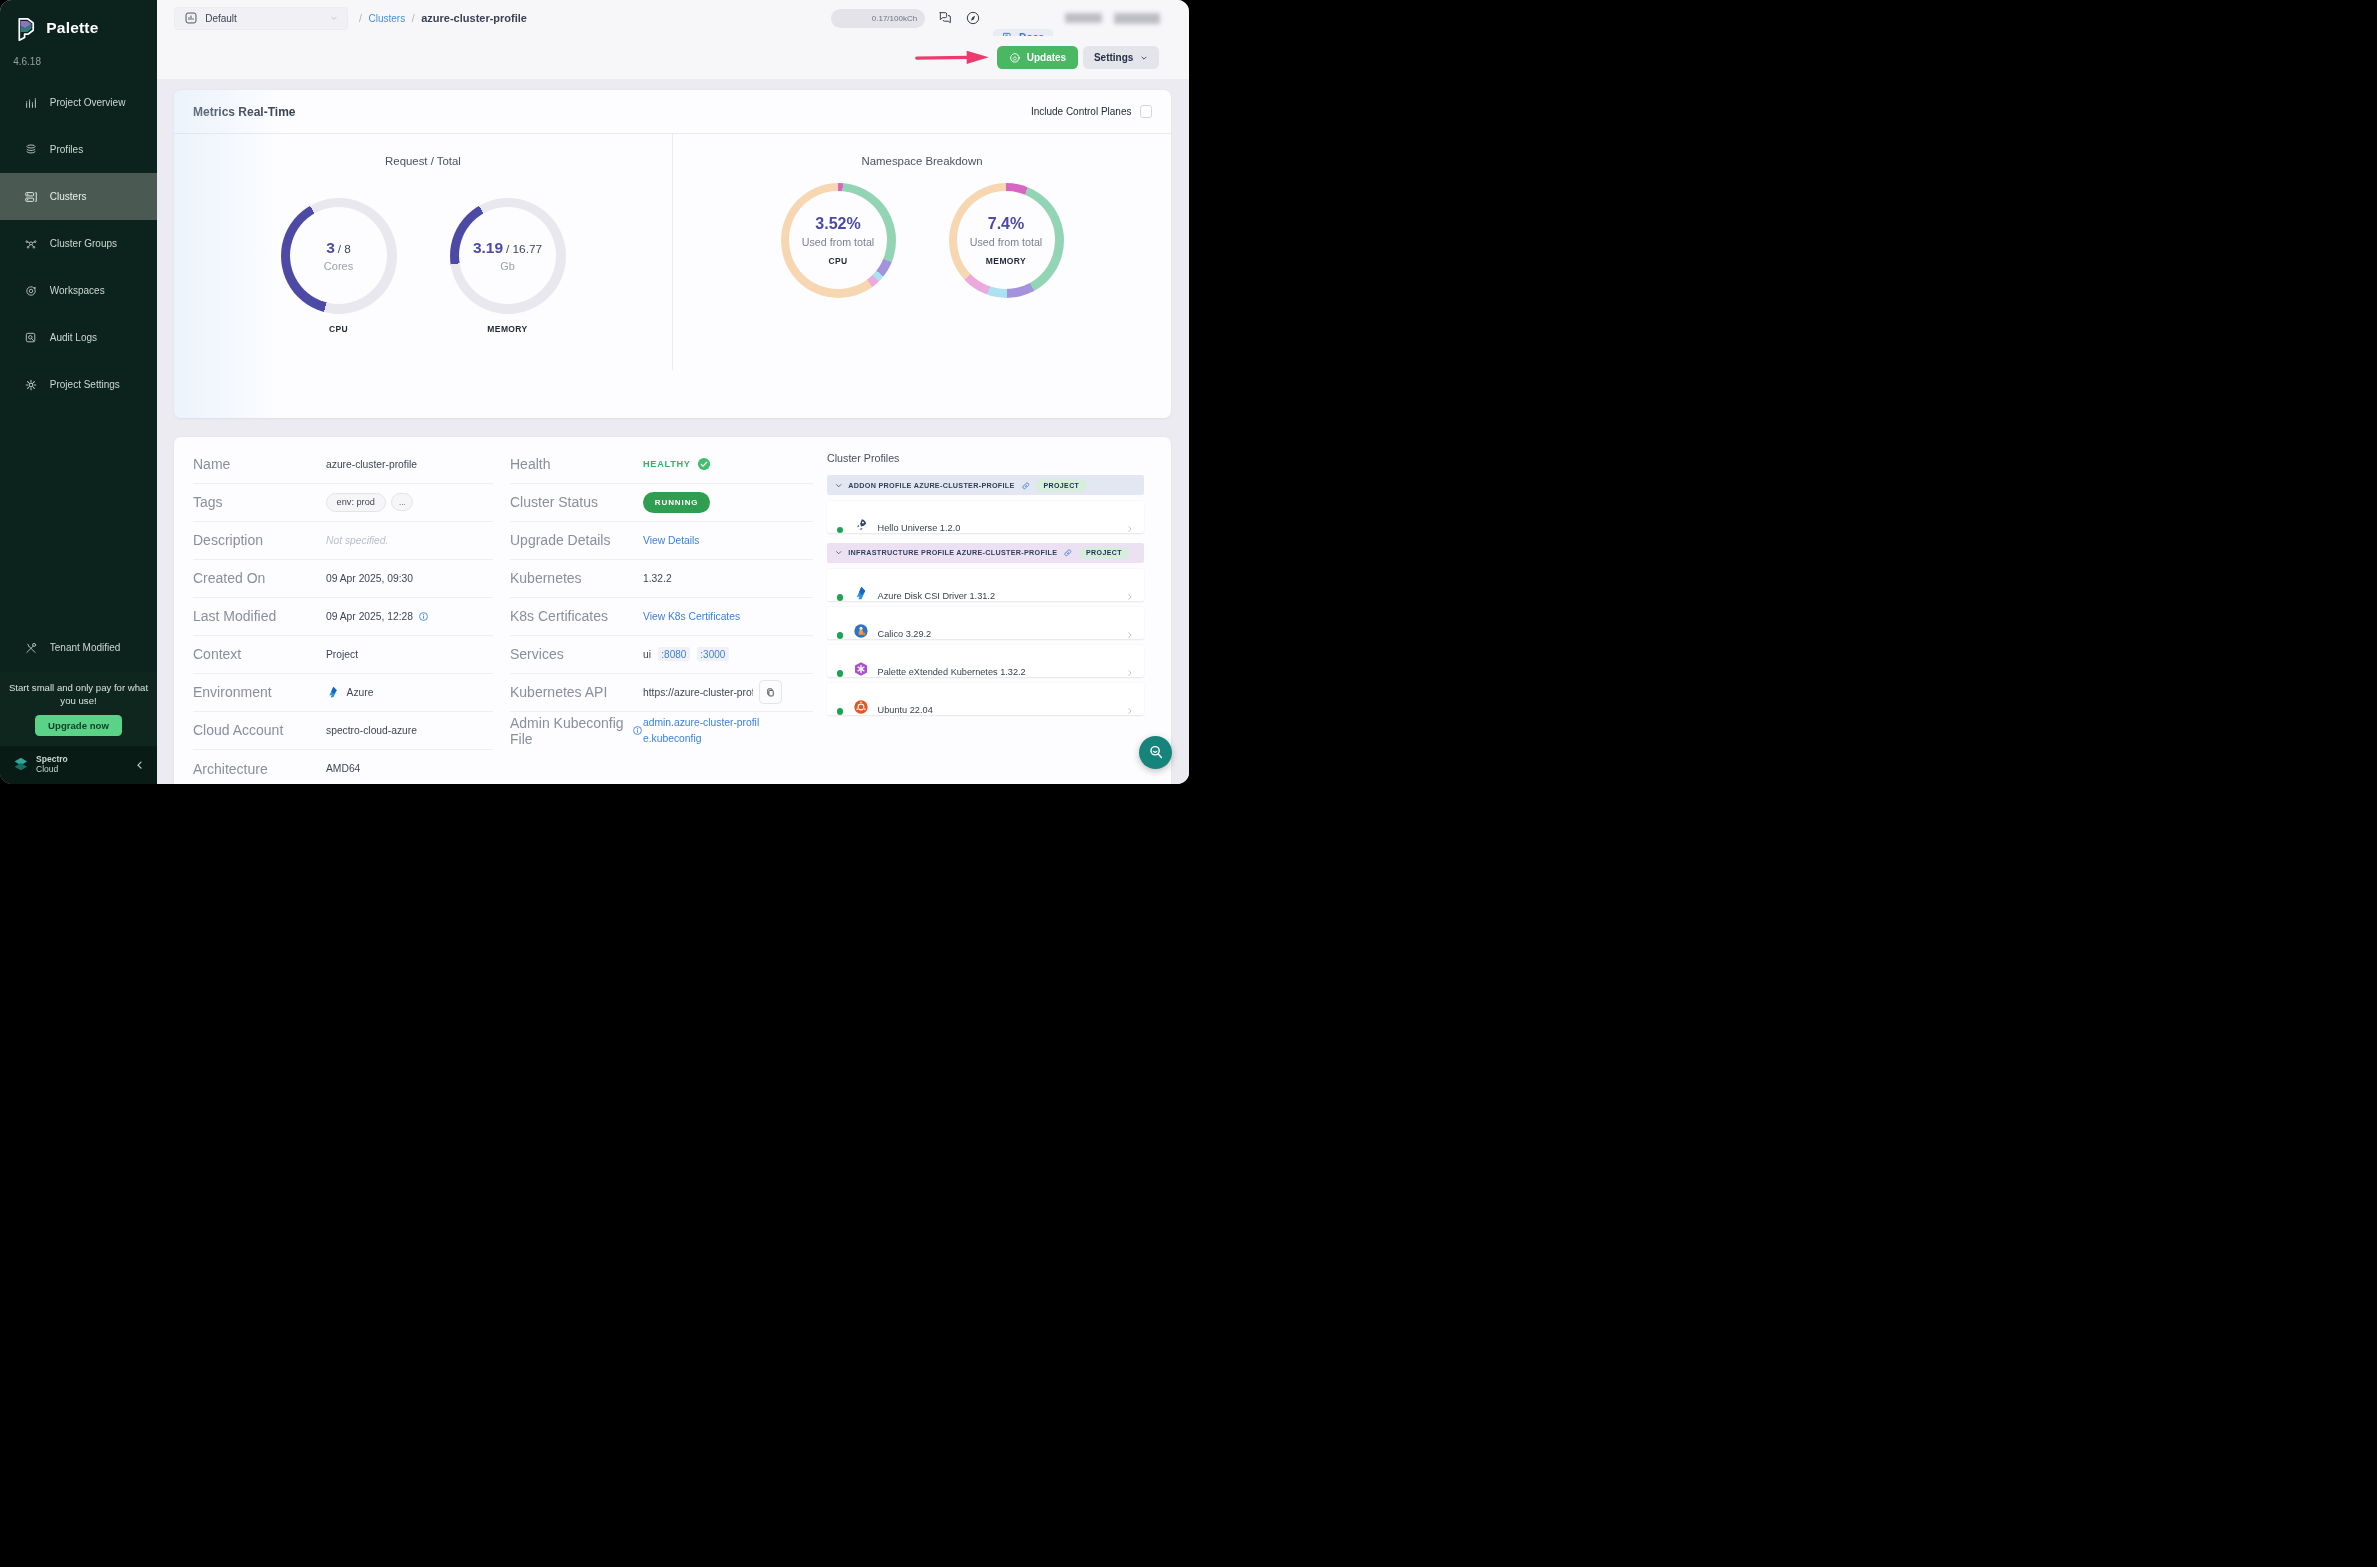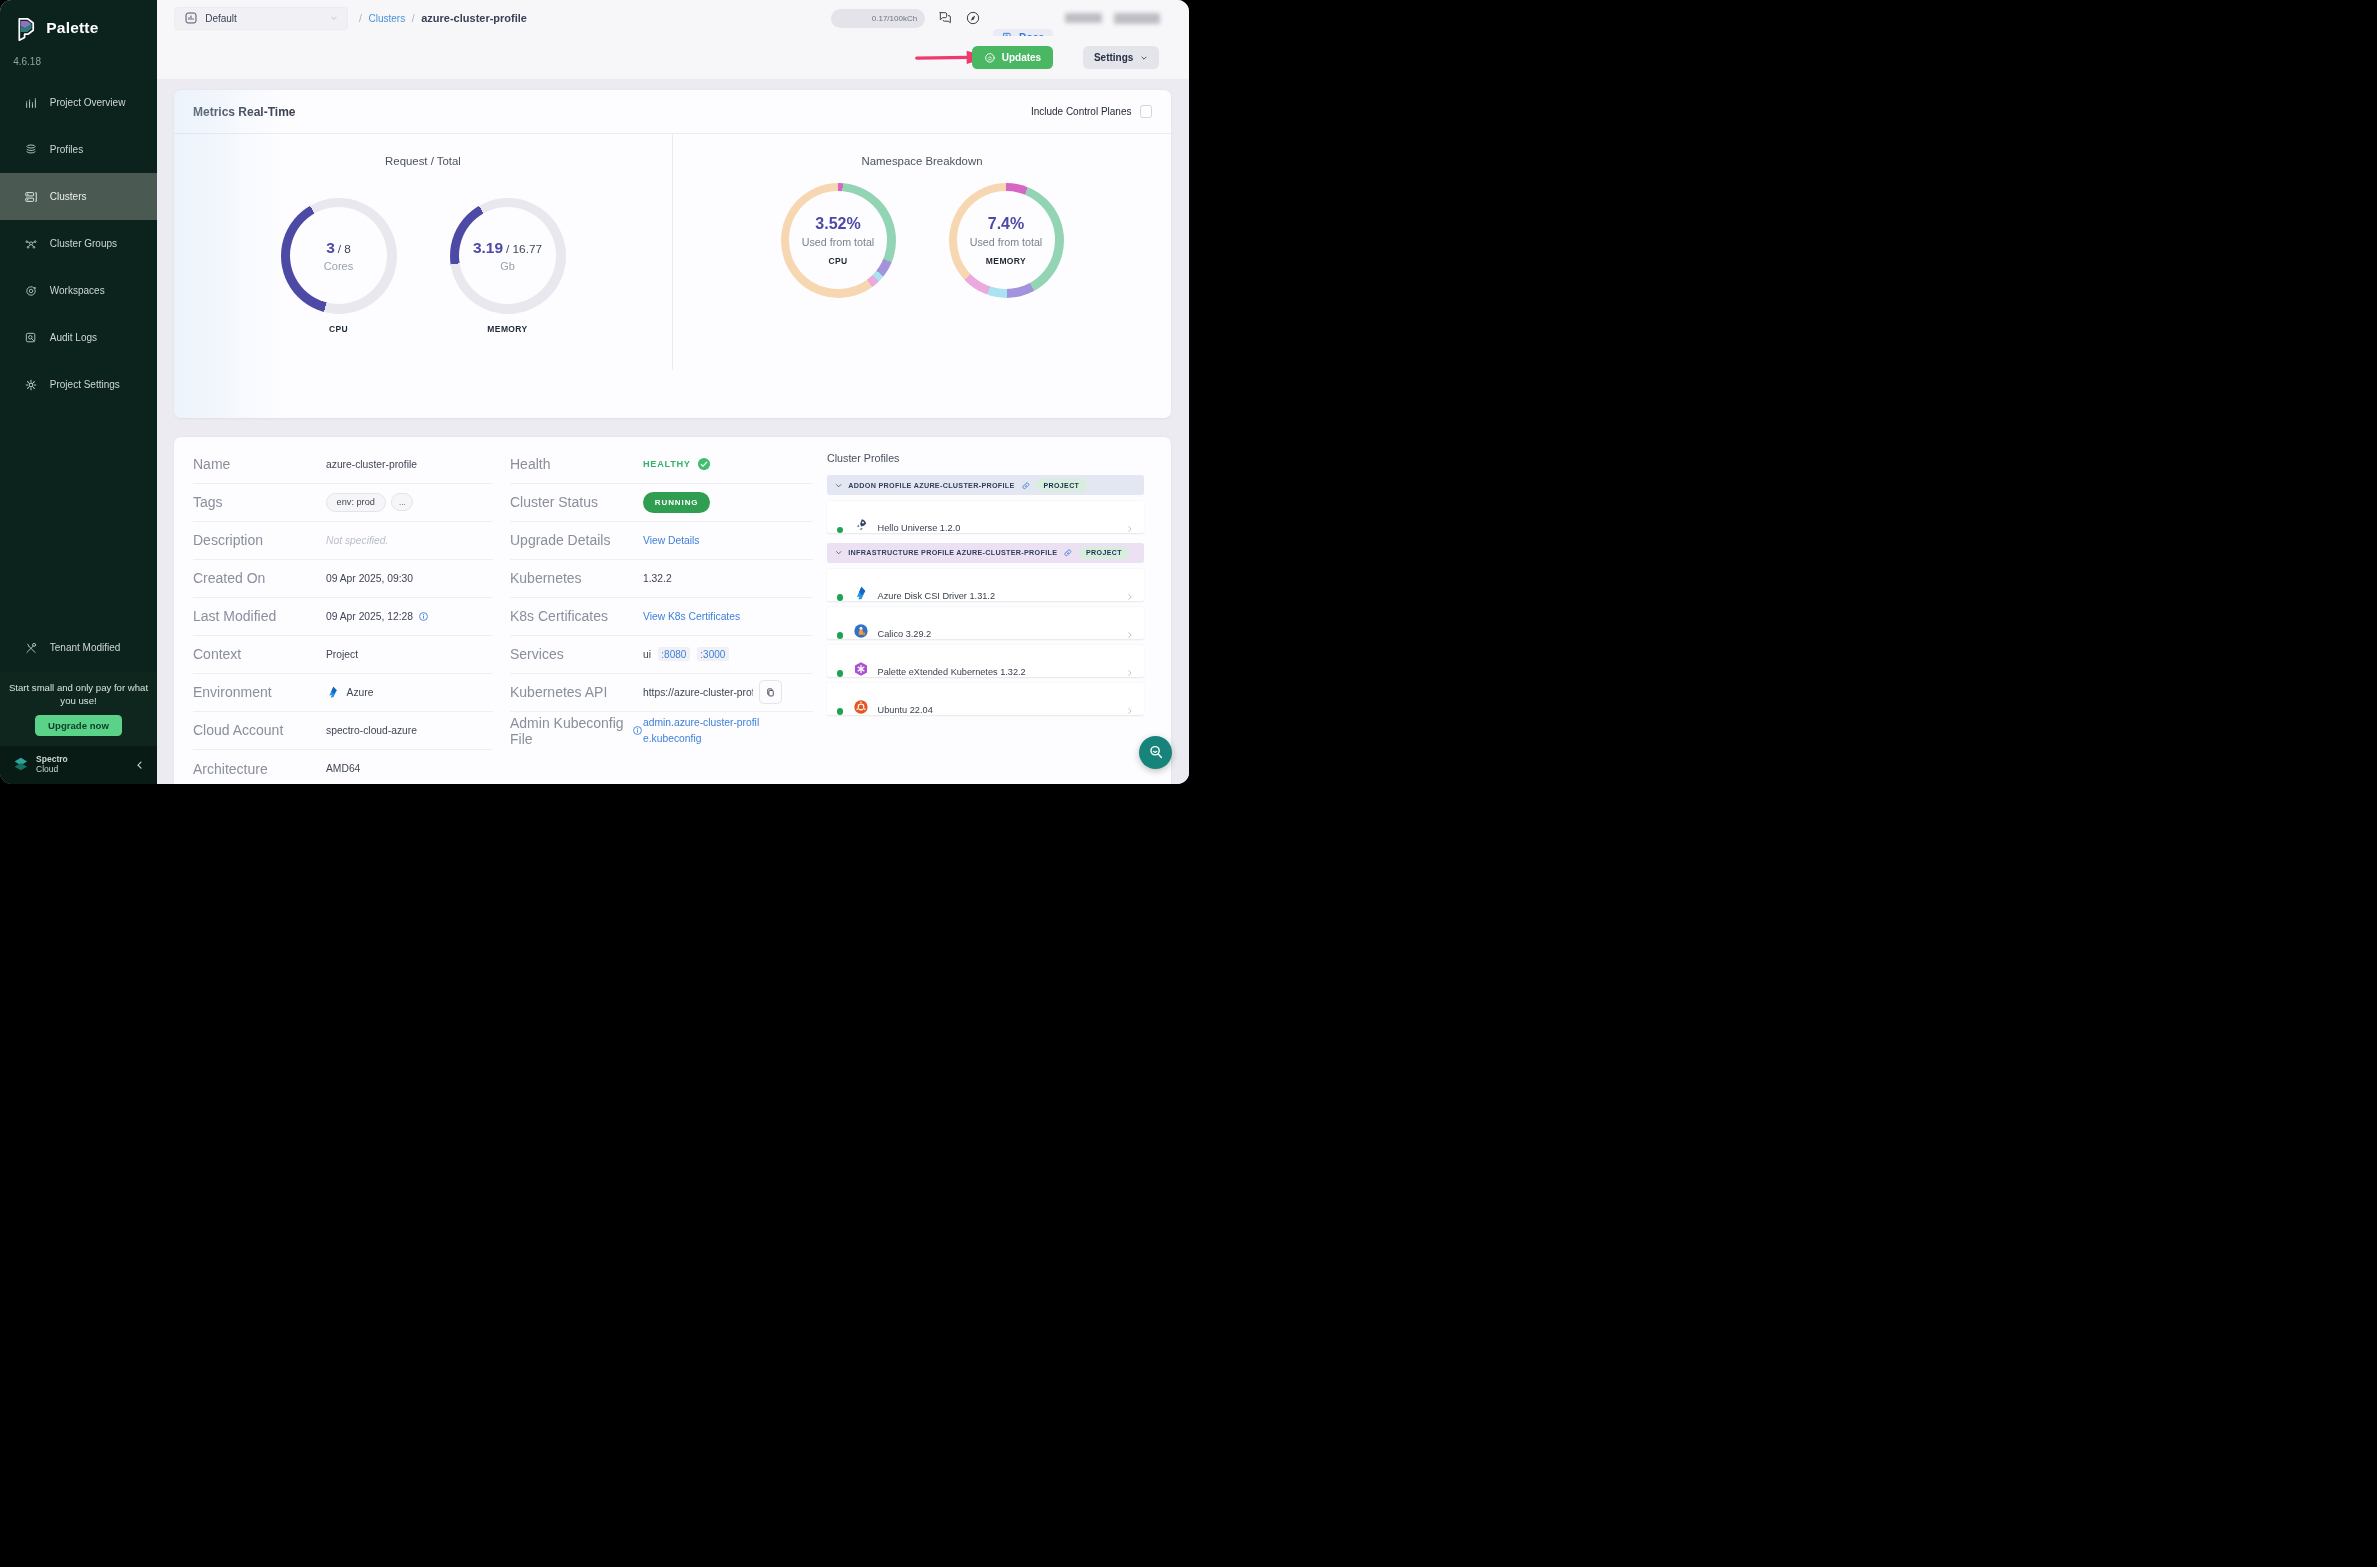--- a/index.html
+++ b/index.html
@@ -48,21 +48,21 @@
   #docs-btn .icon { width:12.5px; height:12.5px; }
   .blur-block { background:#bdbdc4; filter:blur(2.2px); border-radius:1.5px; }
   .blur-a { width:37px; height:9.6px; }
   .blur-b { width:46px; height:11px; }
 
   
   #tabsrow { position:relative; height:43px; background:#f7f7fa; display:flex; align-items:center; padding-left:22px; }
   .tab { position:relative; height:100%; display:flex; align-items:center; margin-right:22px; font-size:10px; color:#757c8c; font-weight:500; cursor:pointer; }
   .tab.active { color:#2f6fd6; font-weight:600; }
   .tab.active::after { content:""; position:absolute; left:0; right:0; bottom:0; height:2.2px; background:#2f6fd6; border-radius:1.5px 1.5px 0 0; }
-  #tab-actions { position:absolute; right:30px; top:0; height:100%; display:flex; align-items:center; gap:30px; }
+  #tab-actions { position:absolute; right:30px; top:0; height:100%; display:flex; align-items:center; gap:5px; }
   #updates-btn { height:23px; background:#4ab763; color:#fff; border:none; border-radius:5.2px; display:flex; align-items:center; gap:5.9px; padding:0 11.8px; font-size:10px; font-weight:600; cursor:pointer; font-family:inherit; }
   #updates-btn .icon { width:11.8px; height:11.8px; }
   #settings-btn { height:23px; background:#e4e4eb; color:#272e44; border:none; border-radius:5.2px; display:flex; align-items:center; gap:6.6px; padding:0 11px; font-size:10px; font-weight:600; cursor:pointer; font-family:inherit; }
   #settings-btn .chev { width:8px; height:8px; color:#272e44; }
   #anno-arrow { position:absolute; right:200px; top:14px; width:74px; height:14.7px; pointer-events:none; }
 
   
   #content { position:absolute; top:79px; left:0; right:0; bottom:0; background:#ecebf1; }
   .card { position:absolute; background:#fdfdff; border-radius:6.6px; box-shadow:0 0.7px 2.2px rgba(40,40,70,.06); }
   #metrics-card { left:17px; top:11px; width:997px; height:328px; overflow:hidden; }

